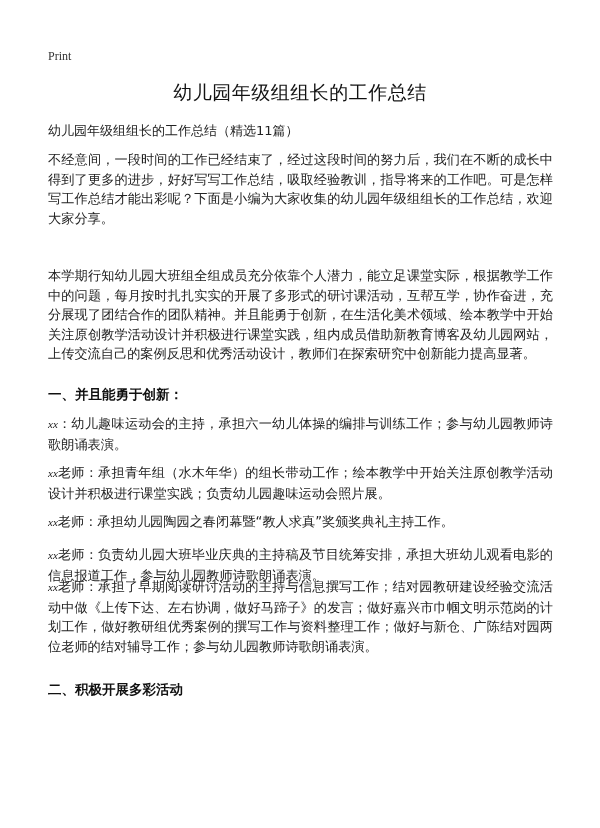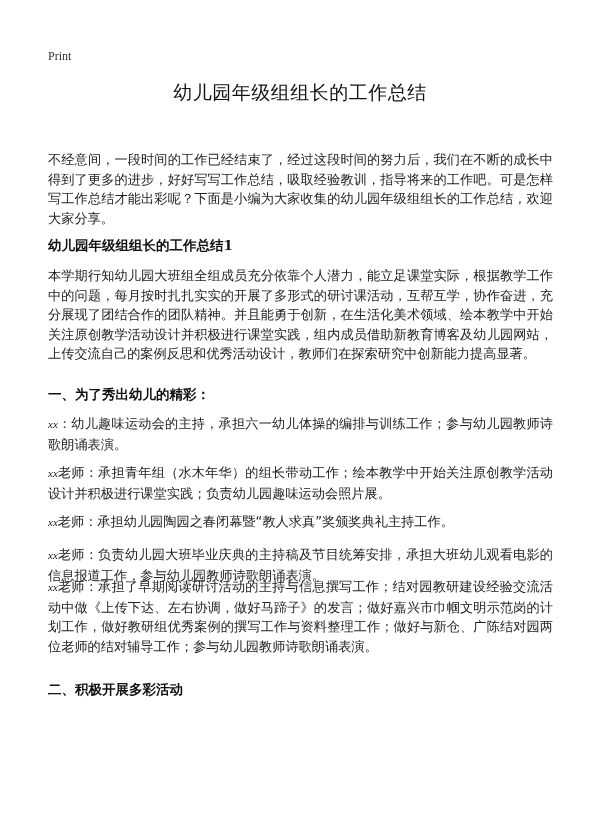--- a/index.html
+++ b/index.html
@@ -17,28 +17,28 @@
              font-family: "DejaVu Serif", serif; }
   .xx { font-family: "Liberation Serif", serif; font-size: 11px; font-style: italic; }
 </style>
 </head>
 <body>
 
 <div class="page">
   <div class="print">Print</div>
 
   <div class="title">幼儿园年级组组长的工作总结</div>
+  <div class="subtitle">幼儿园年级组组长的工作总结（精选11篇）</div>
 
   <p class="para" style="top:150px;">不经意间，一段时间的工作已经结束了，经过这段时间的努力后，我们在不断的成长中得到了更多的进步，好好写写工作总结，吸取经验教训，指导将来的工作吧。可是怎样写工作总结才能出彩呢？下面是小编为大家收集的幼儿园年级组组长的工作总结，欢迎大家分享。</p>
 
-  <div class="heading" style="top:237px;">幼儿园年级组组长的工作总结1</div>
 
   <p class="para" style="top:266px;">本学期行知幼儿园大班组全组成员充分依靠个人潜力，能立足课堂实际，根据教学工作中的问题，每月按时扎扎实实的开展了多形式的研讨课活动，互帮互学，协作奋进，充分展现了团结合作的团队精神。并且能勇于创新，在生活化美术领域、绘本教学中开始关注原创教学活动设计并积极进行课堂实践，组内成员借助新教育博客及幼儿园网站，上传交流自己的案例反思和优秀活动设计，教师们在探索研究中创新能力提高显著。</p>
 
-  <div class="heading" style="top:386px;">一、为了秀出幼儿的精彩：</div>
+  <div class="heading" style="top:386px;">一、并且能勇于创新：</div>
 
   <p class="para" style="top:414px;">
     <span class="xx">xx</span><span>：幼儿趣味运动会的主持，承担六一幼儿体操的编排与训练工作；参与幼儿园教师诗歌朗诵表演。</span>
   </p>
 
   <p class="para" style="top:463px;">
     <span class="xx">xx</span><span>老师：承担青年组（水木年华）的组长带动工作；绘本教学中开始关注原创教学活动设计并积极进行课堂实践；负责幼儿园趣味运动会照片展。</span>
   </p>
 
   <p class="para" style="top:512px;">

